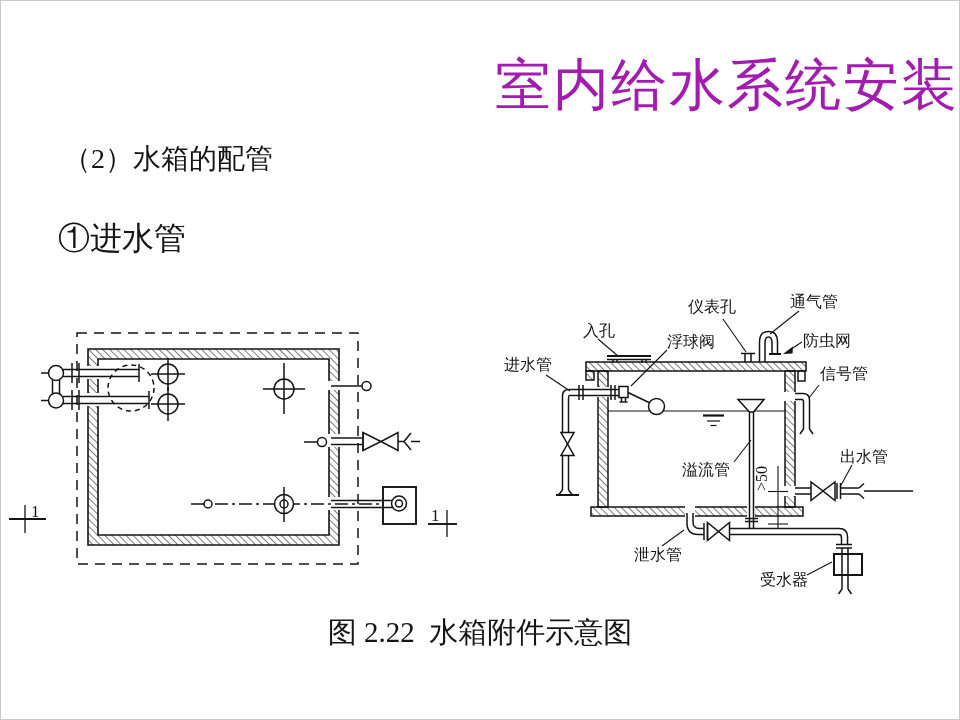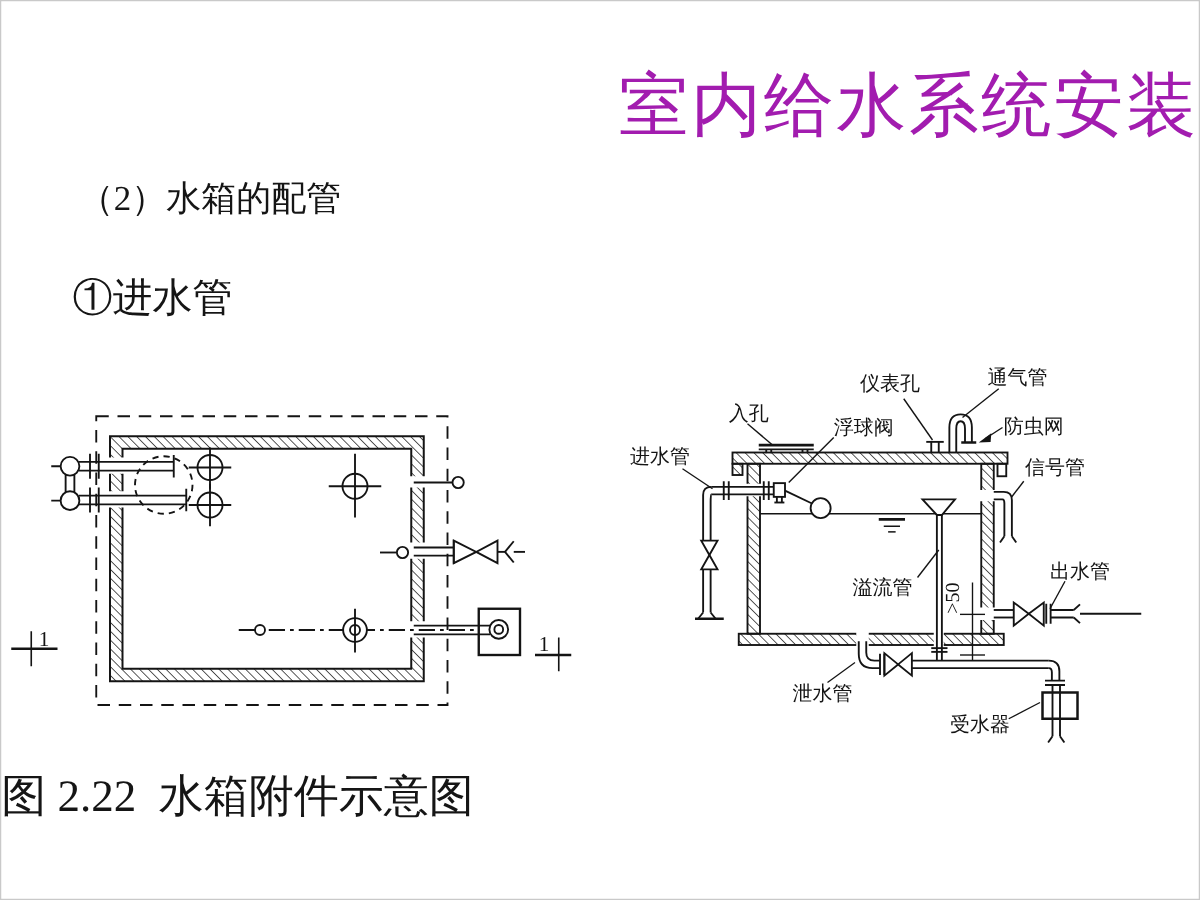--- a/index.html
+++ b/index.html
@@ -23,21 +23,22 @@
   .subtitle1{
     position:absolute;top:139px;left:62px;
     font-size:28px;color:#151515;white-space:pre;
   }
   .subtitle2{
     position:absolute;top:196px;left:57px;
     font-size:32px;color:#151515;white-space:pre;margin-top:20px;
   }
   .caption{
     position:absolute;top:612px;left:0;width:100%;
-    font-size:36px;color:#151515;white-space:pre;
+    text-align:center;
+    font-size:29px;color:#151515;white-space:pre;
   }
   svg.figure{position:absolute;left:0;top:0;width:960px;height:720px;}
   svg text{font-family:"Liberation Serif","DejaVu Serif",serif;fill:#141414;stroke:none;}
   .lbl{font-size:16px;}
   .mk{font-size:17px;}
 </style>
 </head>
 <body>
 
 <div class="slide">

